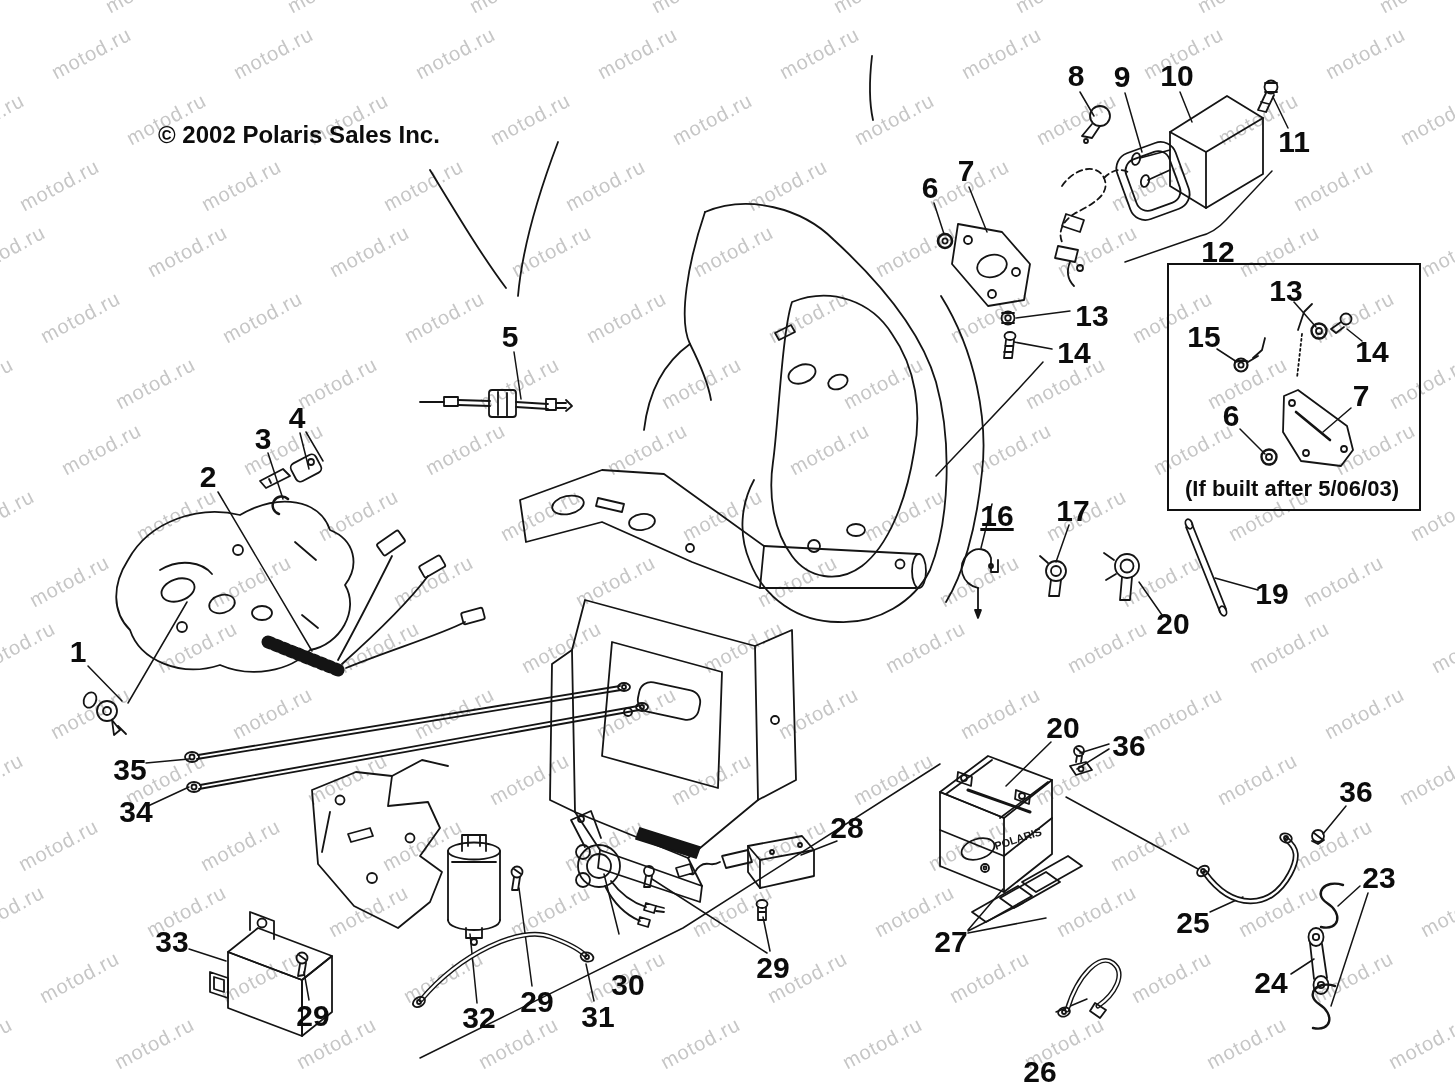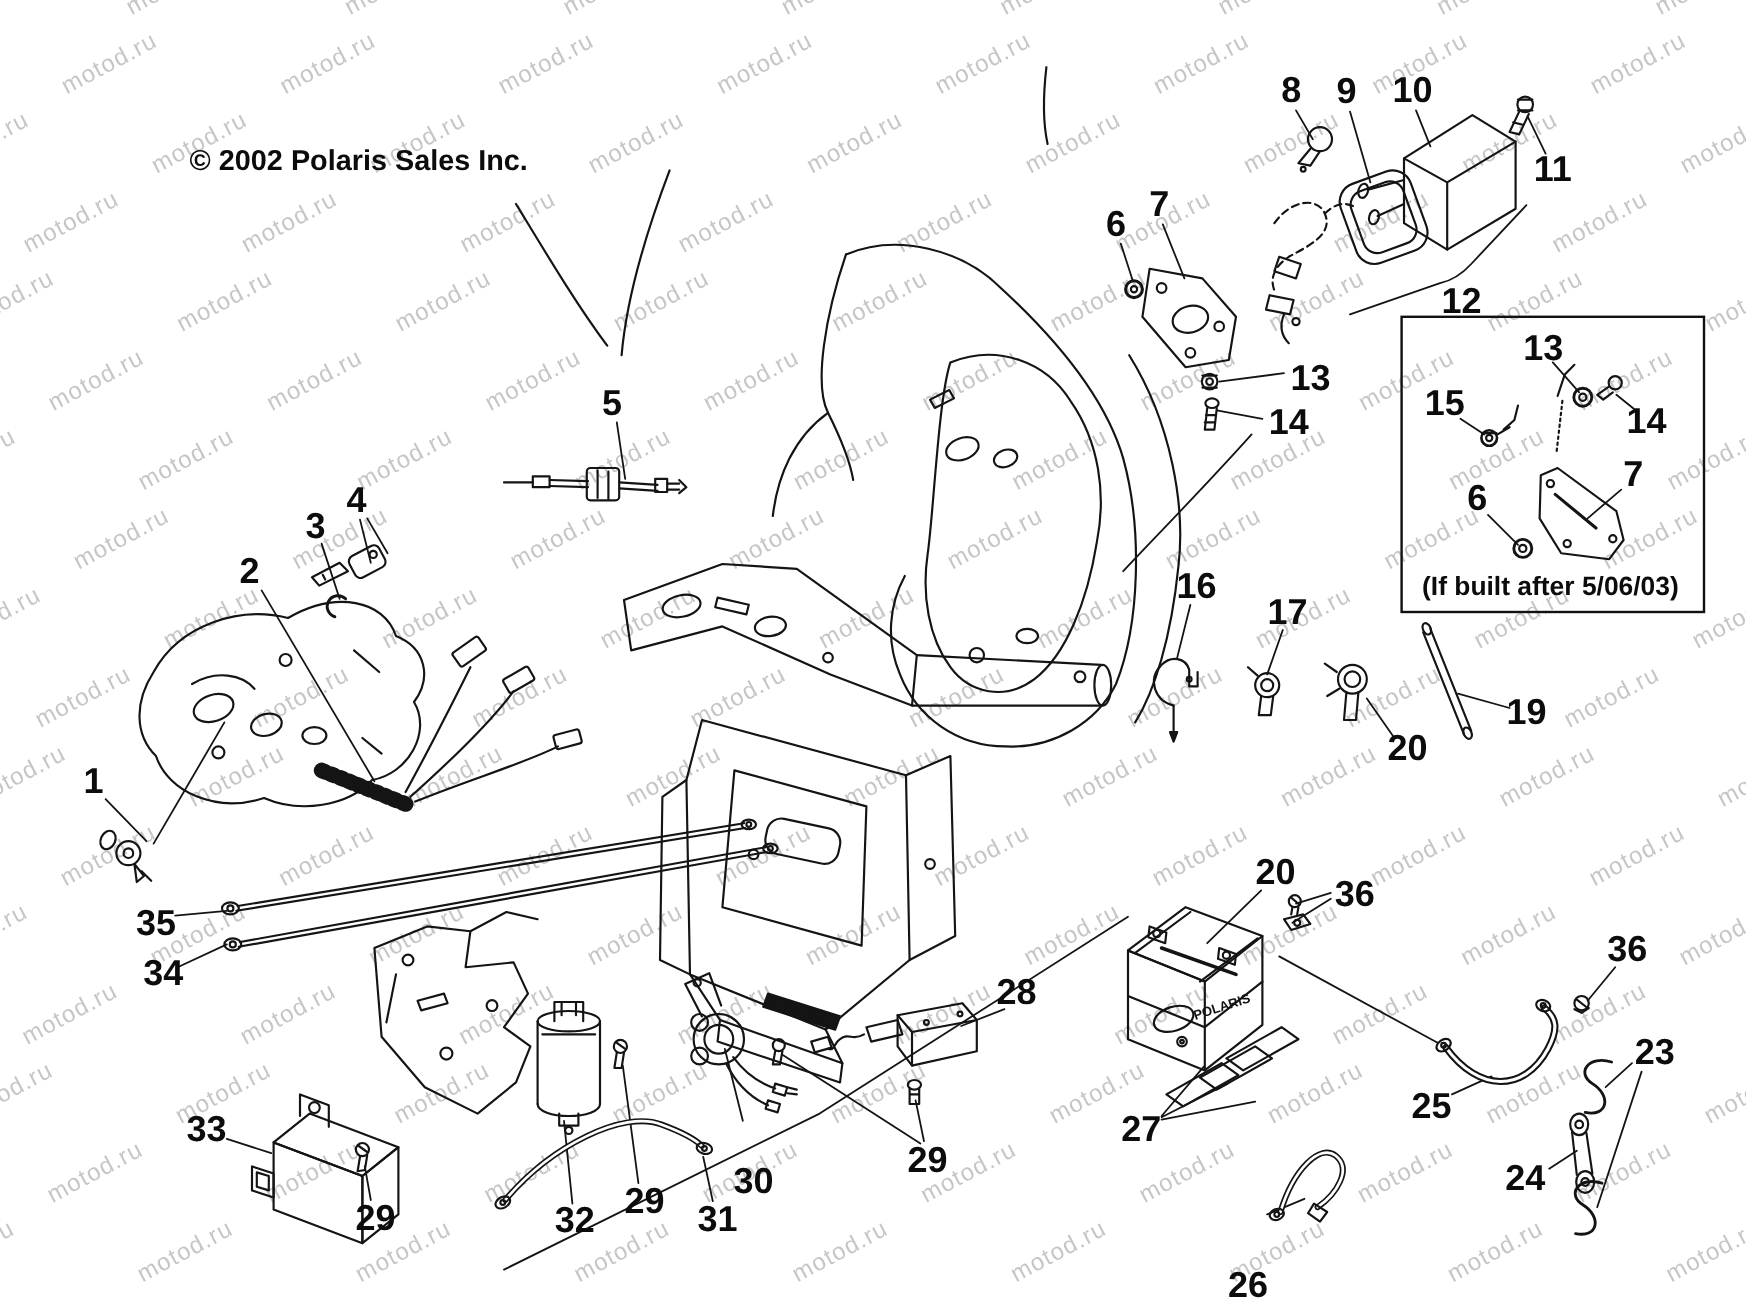--- a/index.html
+++ b/index.html
@@ -507,21 +507,21 @@
       <div class="plabel" style="left: 510px; top: 337px;">5</div>
       <div class="plabel" style="left: 930px; top: 188px;">6</div>
       <div class="plabel" style="left: 966px; top: 171px;">7</div>
       <div class="plabel" style="left: 1076px; top: 76px;">8</div>
       <div class="plabel" style="left: 1122px; top: 77px;">9</div>
       <div class="plabel" style="left: 1177px; top: 76px;">10</div>
       <div class="plabel" style="left: 1294px; top: 142px;">11</div>
       <div class="plabel" style="left: 1218px; top: 252px;">12</div>
       <div class="plabel" style="left: 1092px; top: 316px;">13</div>
       <div class="plabel" style="left: 1074px; top: 353px;">14</div>
-      <div class="plabel" style="left: 997px; top: 489px;">16</div>
+      <div class="plabel" style="left: 997px; top: 516px; text-decoration: underline;">16</div>
       <div class="plabel" style="left: 1073px; top: 511px;">17</div>
       <div class="plabel" style="left: 1173px; top: 624px;">20</div>
       <div class="plabel" style="left: 1272px; top: 594px;">19</div>
       <div class="plabel" style="left: 1063px; top: 728px;">20</div>
       <div class="plabel" style="left: 1129px; top: 746px;">36</div>
       <div class="plabel" style="left: 1356px; top: 792px;">36</div>
       <div class="plabel" style="left: 1379px; top: 878px;">23</div>
       <div class="plabel" style="left: 1271px; top: 983px;">24</div>
       <div class="plabel" style="left: 1193px; top: 923px;">25</div>
       <div class="plabel" style="left: 1040px; top: 1024px; margin-top: 48px;">26</div>

